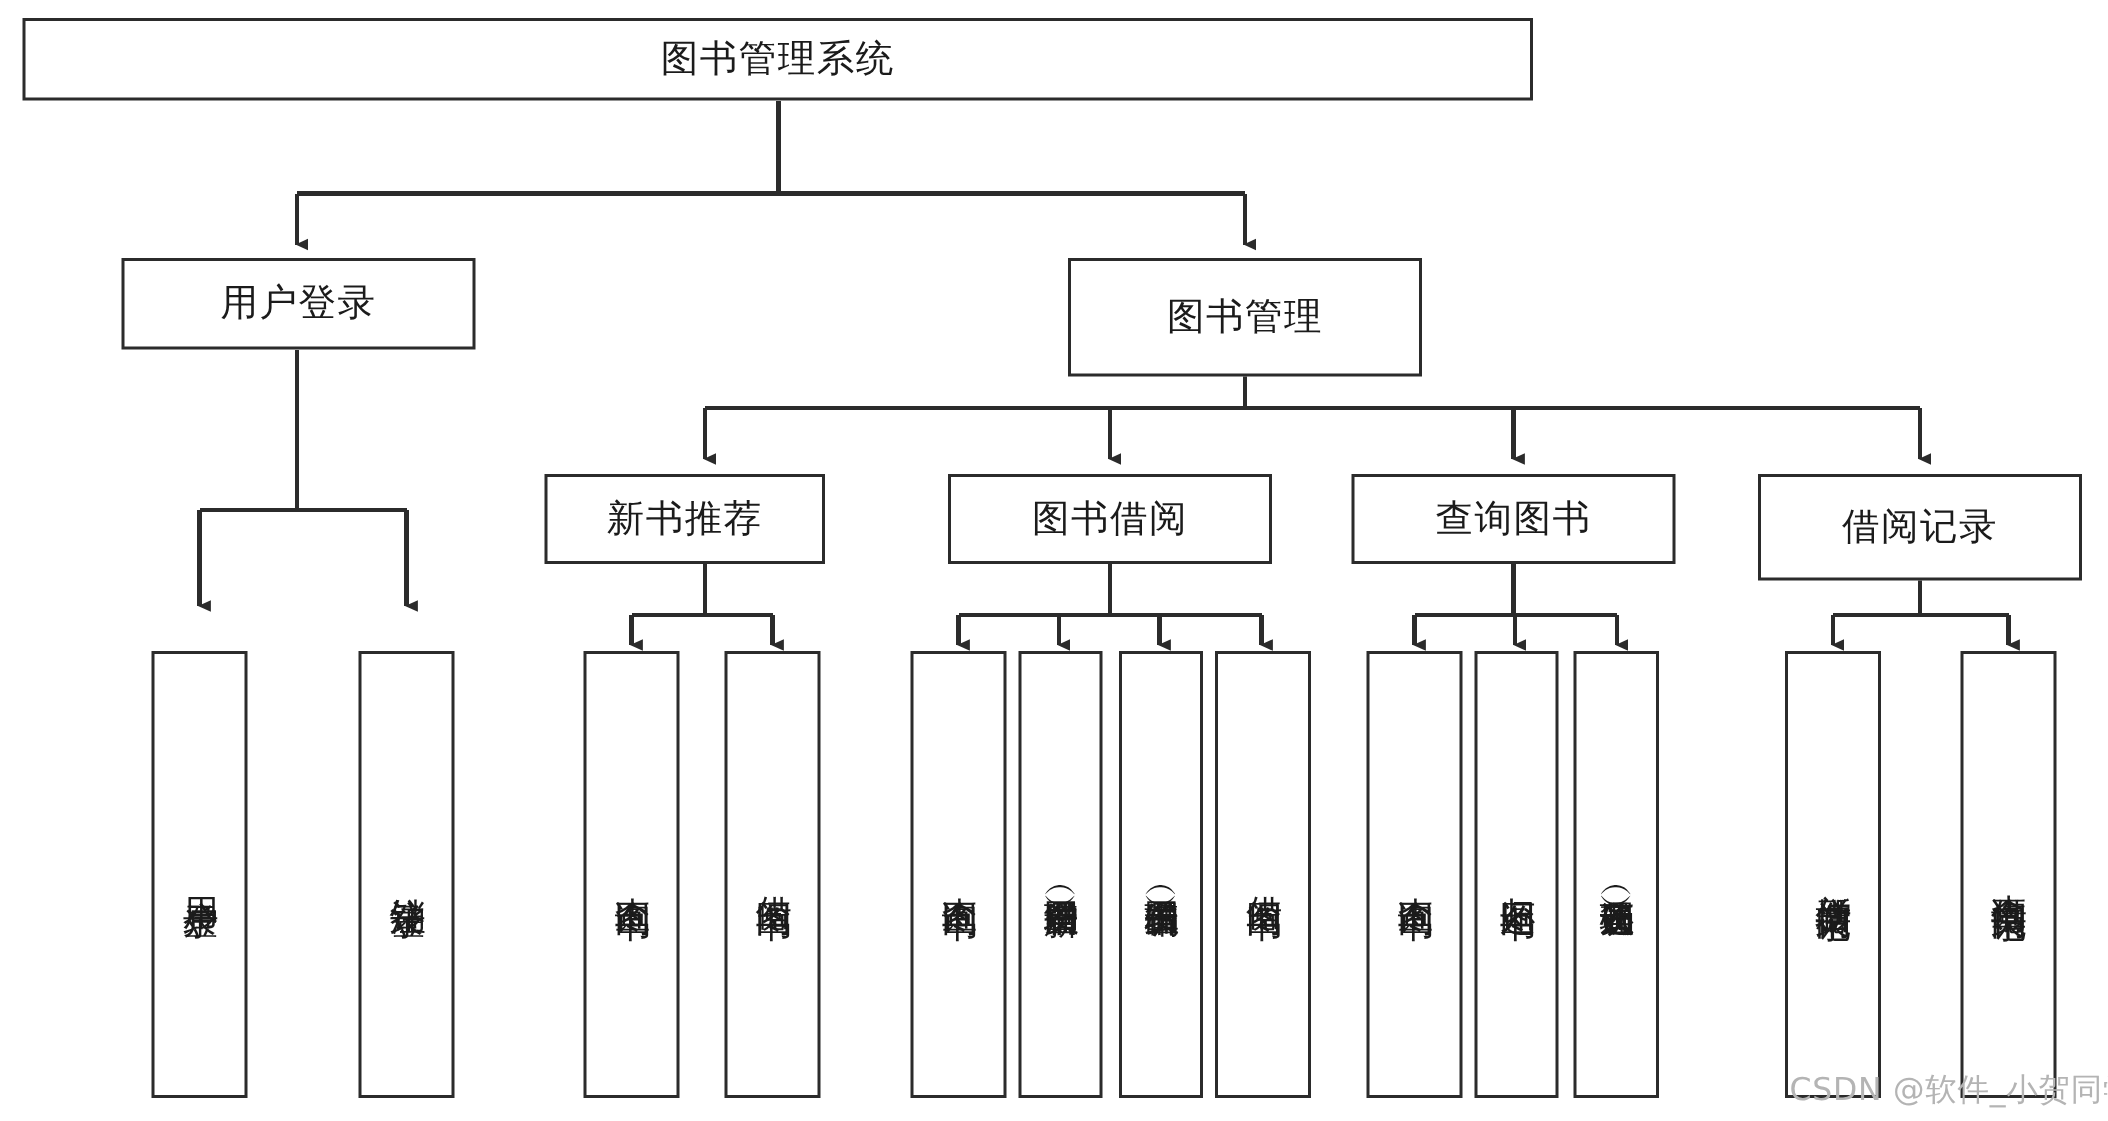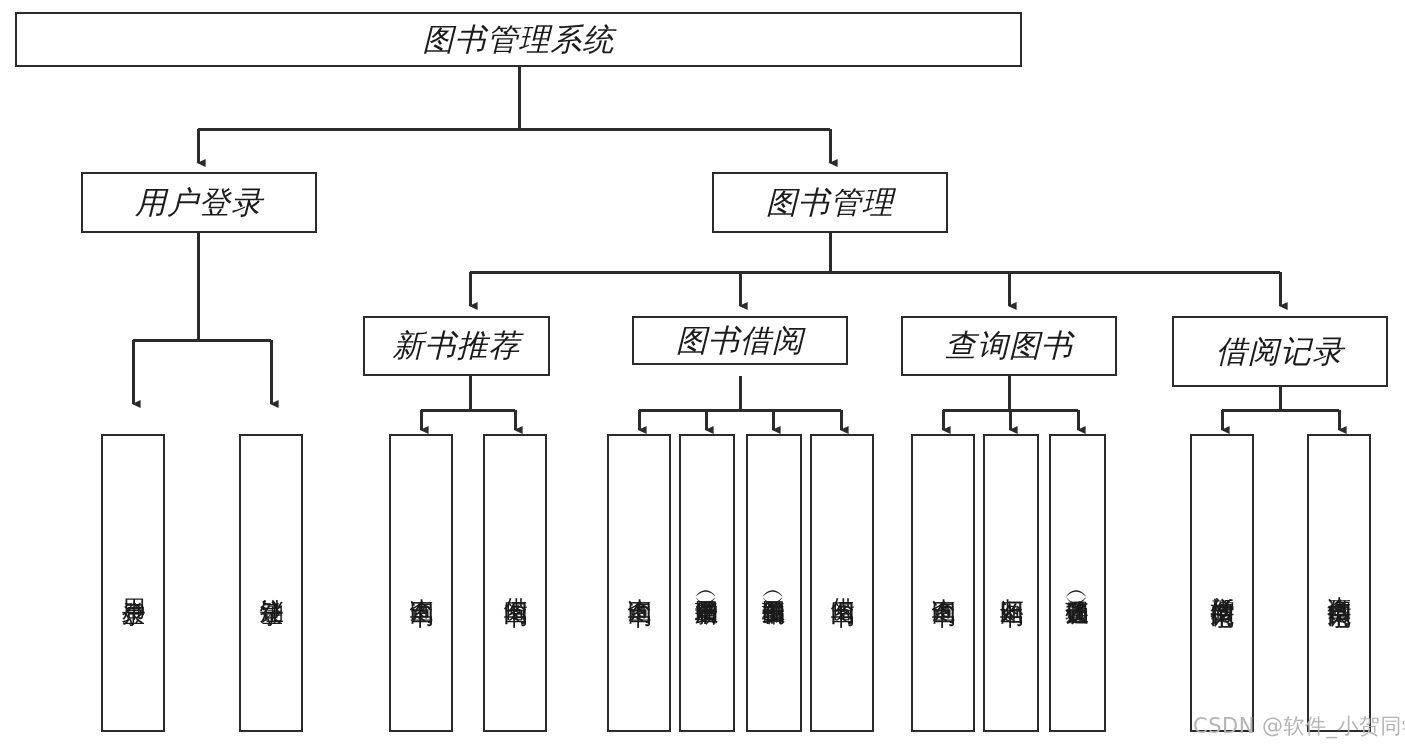--- a/index.html
+++ b/index.html
@@ -30,25 +30,24 @@
     position: absolute;
     box-sizing: border-box;
     border: 2.5px solid #2b2b2b;
     background: #ffffff;
     display: flex;
     align-items: center;
     justify-content: center;
     color: #1b1b1b;
   }
   .node.horizontal {
-    font-size: 31px;
+    font-size: 25px;
     line-height: 1.15;
     letter-spacing: 1px;
     white-space: nowrap;
-    font-style: italic;
   }
   .node.vertical {
     writing-mode: vertical-rl;
     text-orientation: upright;
     font-size: 24px;
     line-height: 1.32;
     letter-spacing: 2px;
     padding: 6px 0;
     white-space: nowrap;
   }
@@ -123,28 +122,28 @@
     </g>
   </svg>
 
   <div class="node horizontal" style="left:15px; top:12px; width:1007px; height:55px;">
     <span>图书管理系统</span>
   </div>
 
   <div class="node horizontal" style="left:81px; top:172px; width:236px; height:61px;">
     <span>用户登录</span>
   </div>
-  <div class="node horizontal" style="left:712px; top:172px; width:236px; height:61px;align-items:center;">
+  <div class="node horizontal" style="left:712px; top:172px; width:236px; height:79px;align-items:center;">
     <span>图书管理</span>
   </div>
 
   <div class="node horizontal" style="left:363px; top:316px; width:187px; height:60px;">
     <span>新书推荐</span>
   </div>
-  <div class="node horizontal" style="left:632px; top:316px; width:216px; height:49px;">
+  <div class="node horizontal" style="left:632px; top:316px; width:216px; height:60px;">
     <span>图书借阅</span>
   </div>
   <div class="node horizontal" style="left:901px; top:316px; width:216px; height:60px;">
     <span>查询图书</span>
   </div>
   <div class="node horizontal" style="left:1172px; top:316px; width:216px; height:71px;">
     <span>借阅记录</span>
   </div>
 
   <div class="node vertical" style="left:101px; top:434px; width:64px; height:298px;">

